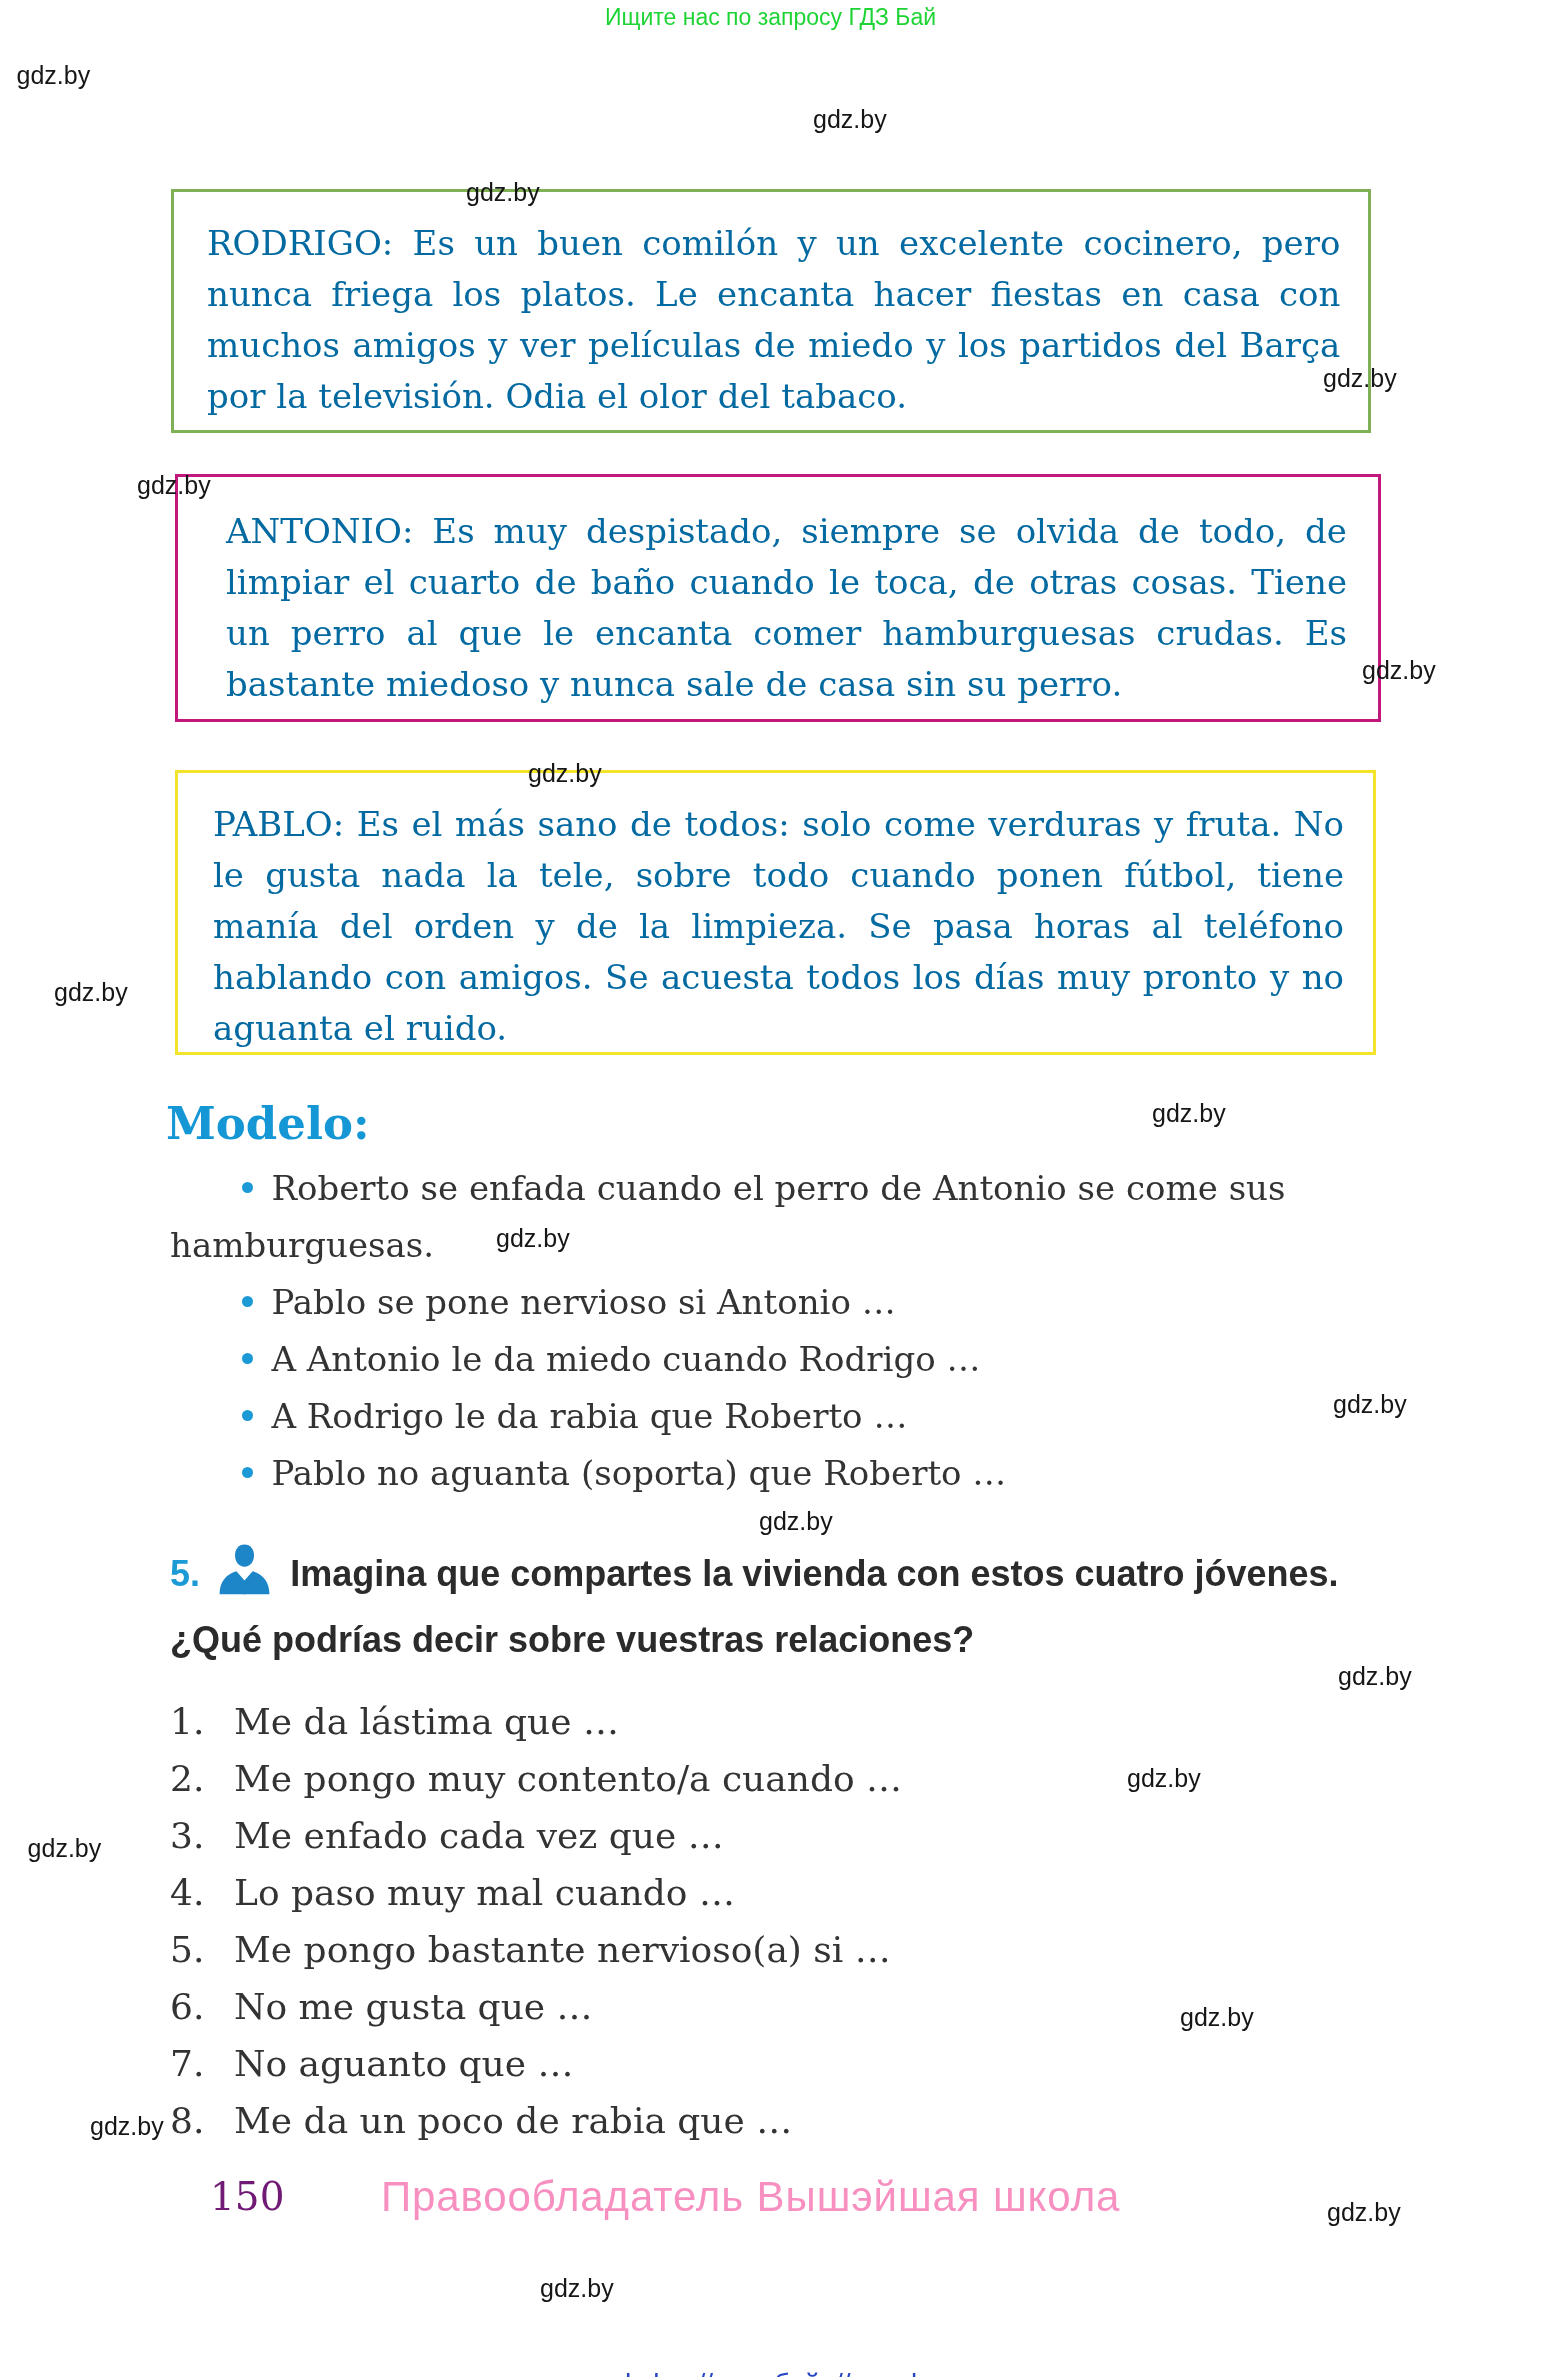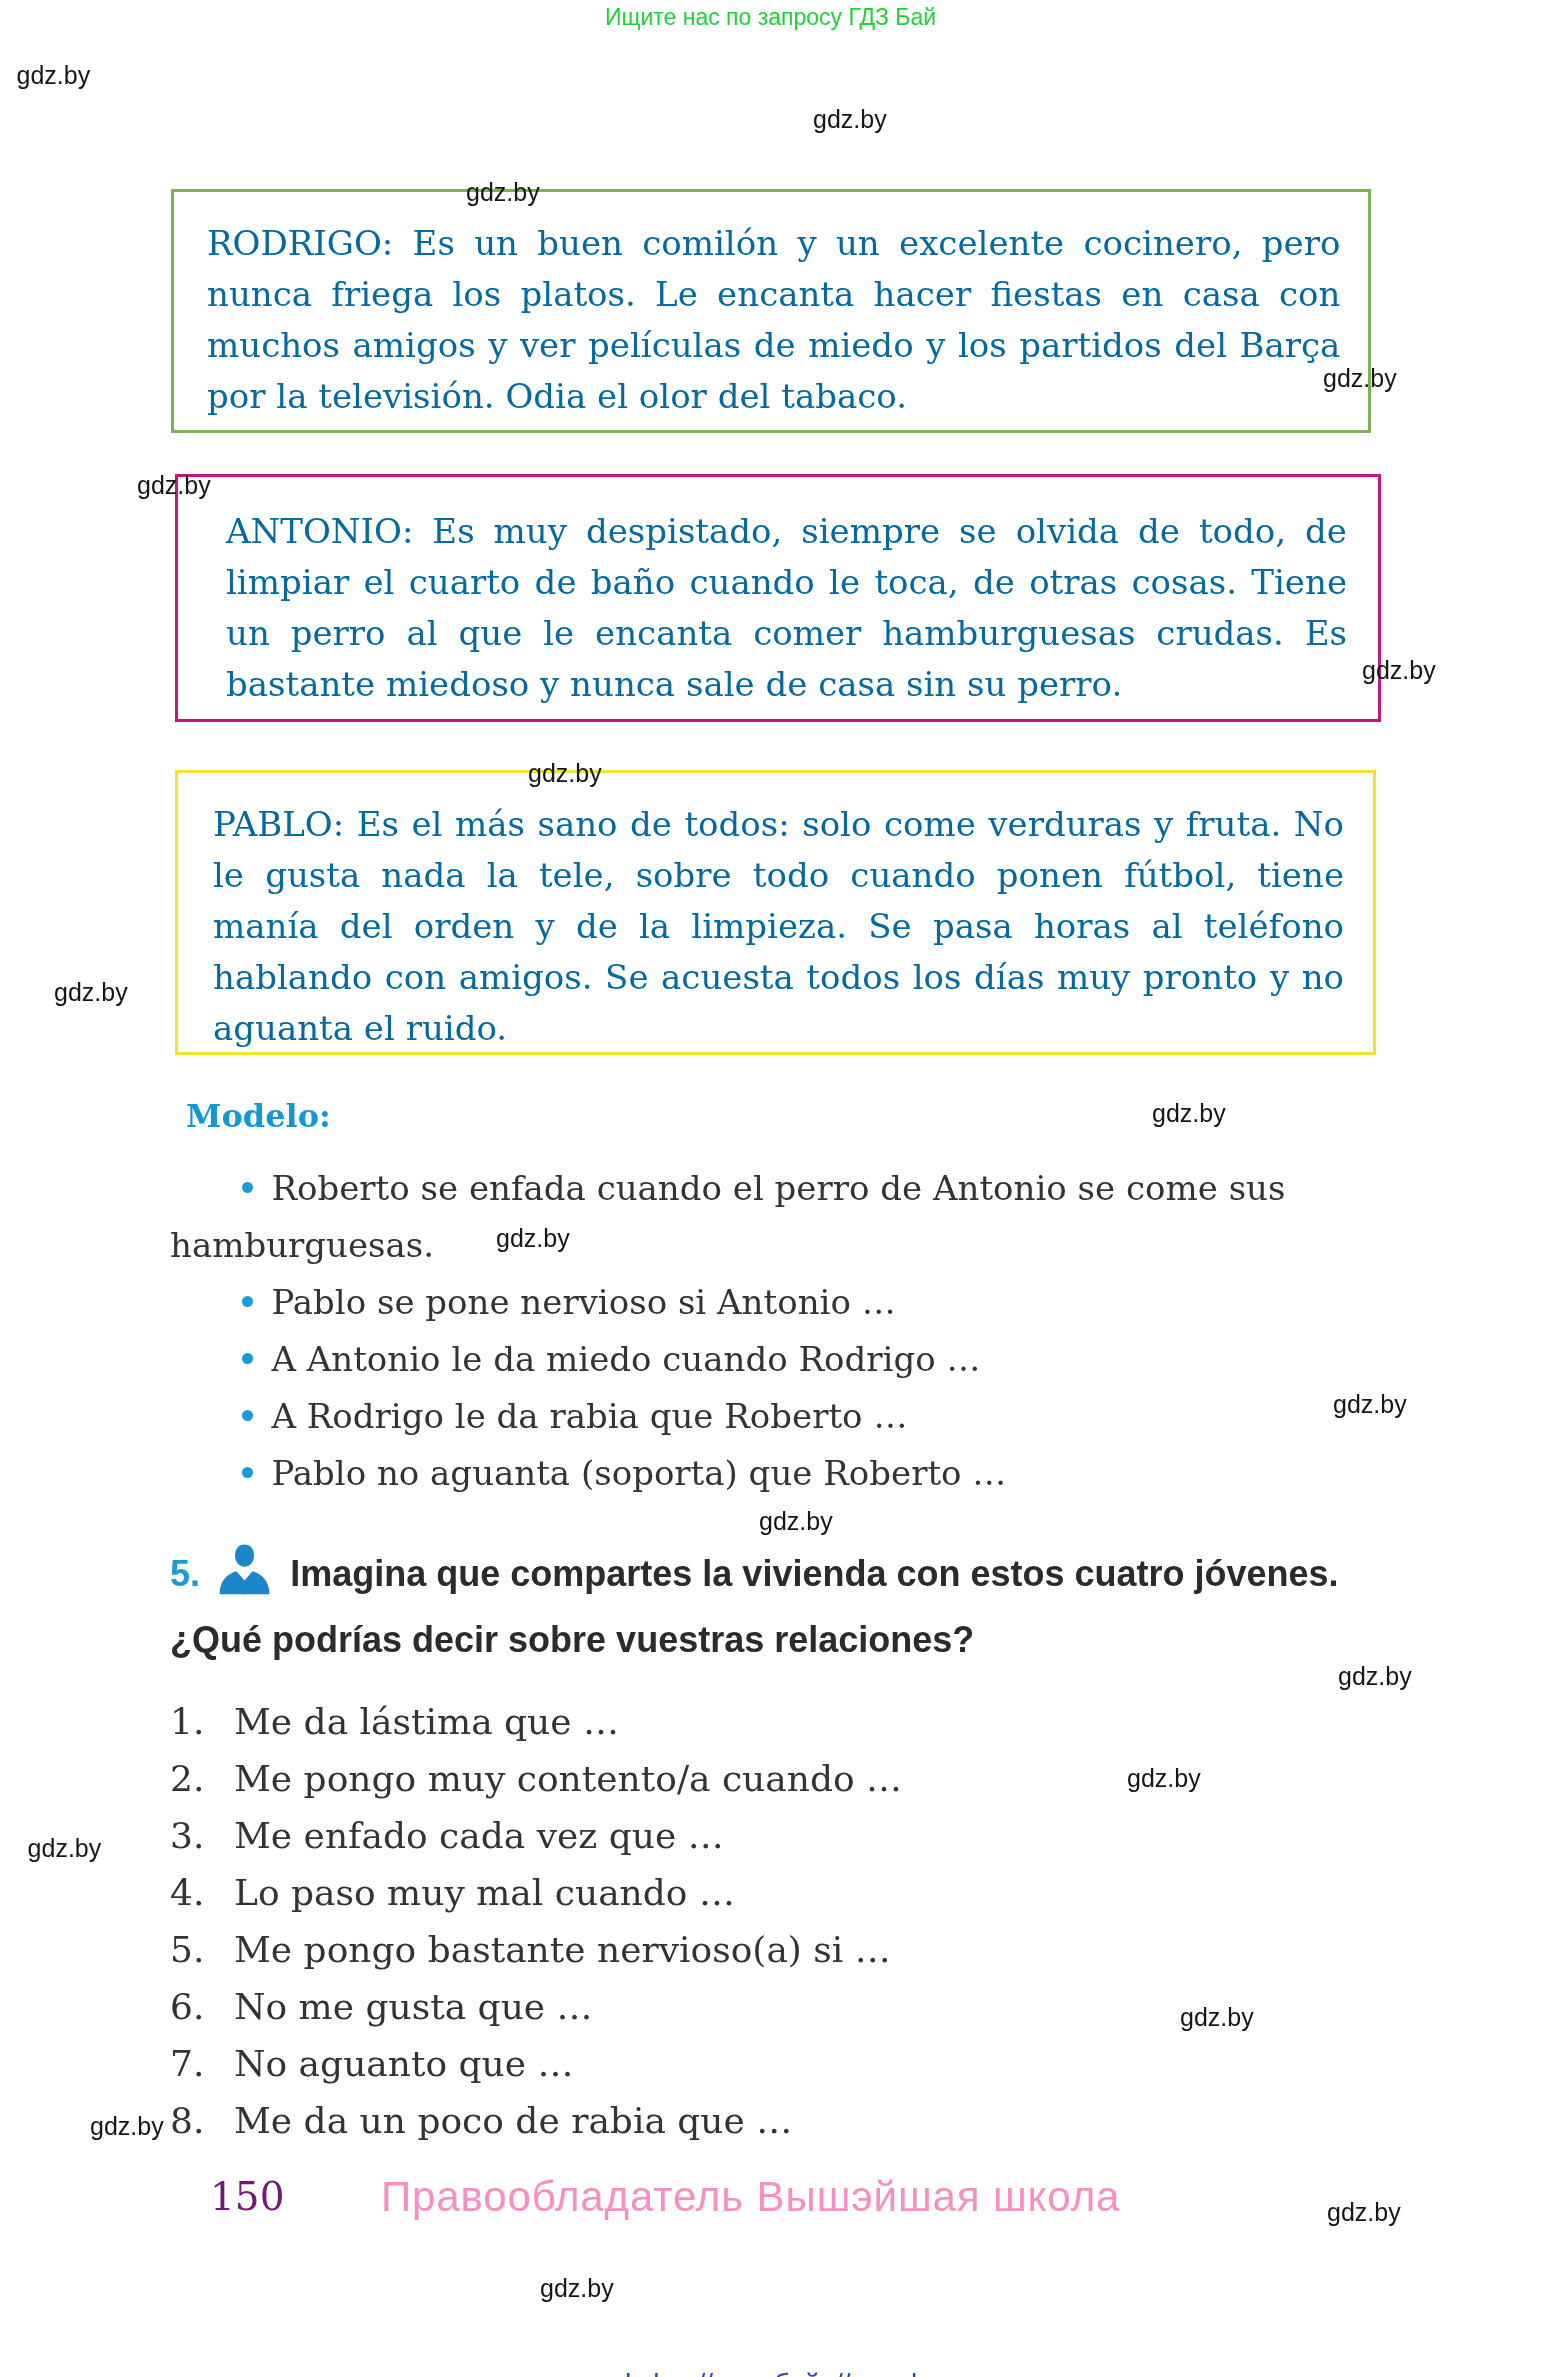--- a/index.html
+++ b/index.html
@@ -22,21 +22,21 @@
   .wm19{left:540px;top:2274px;}
 
   
   .card{position:absolute;border:3.7px solid #000;box-sizing:border-box;
         text-align:justify;font-size:34px;line-height:51px;color:#0369a1;background:transparent;}
   .card-rodrigo{left:171px;top:189px;width:1200px;height:244px;padding:26px 27.6px 0 33px;}
   .card-antonio{left:175px;top:474px;width:1206px;height:248px;padding:29px 31px 0 48px;}
   .card-pablo  {left:175px;top:770px;width:1201px;height:285px;padding:26px 29px 0 35px;}
 
   
-  .modelo-label{position:absolute;left:186px;top:1097px;font-size:32px;font-weight:bold;color:#1497d4;}
+  .modelo-label{position:absolute;left:166px;top:1097px;font-size:45px;font-weight:bold;color:#1497d4;}
   .examples{position:absolute;left:170px;top:1160px;width:1227px;font-size:34px;line-height:57px;color:#333;}
   .examples p{margin:0;text-indent:72px;}
   .dot{display:inline-block;width:11px;height:11px;border-radius:50%;background:#1b9ad6;
        margin-right:18.4px;vertical-align:middle;position:relative;top:-3.7px;text-indent:0;}
 
   
   .exercise-head{position:absolute;left:170px;top:1542px;width:1227px;
        font-family:"Liberation Sans", sans-serif;font-weight:bold;font-size:36px;
        line-height:53px;color:#2b2b2b;}
   .ex-num{color:#1b9ad6;margin-right:14.7px;}

